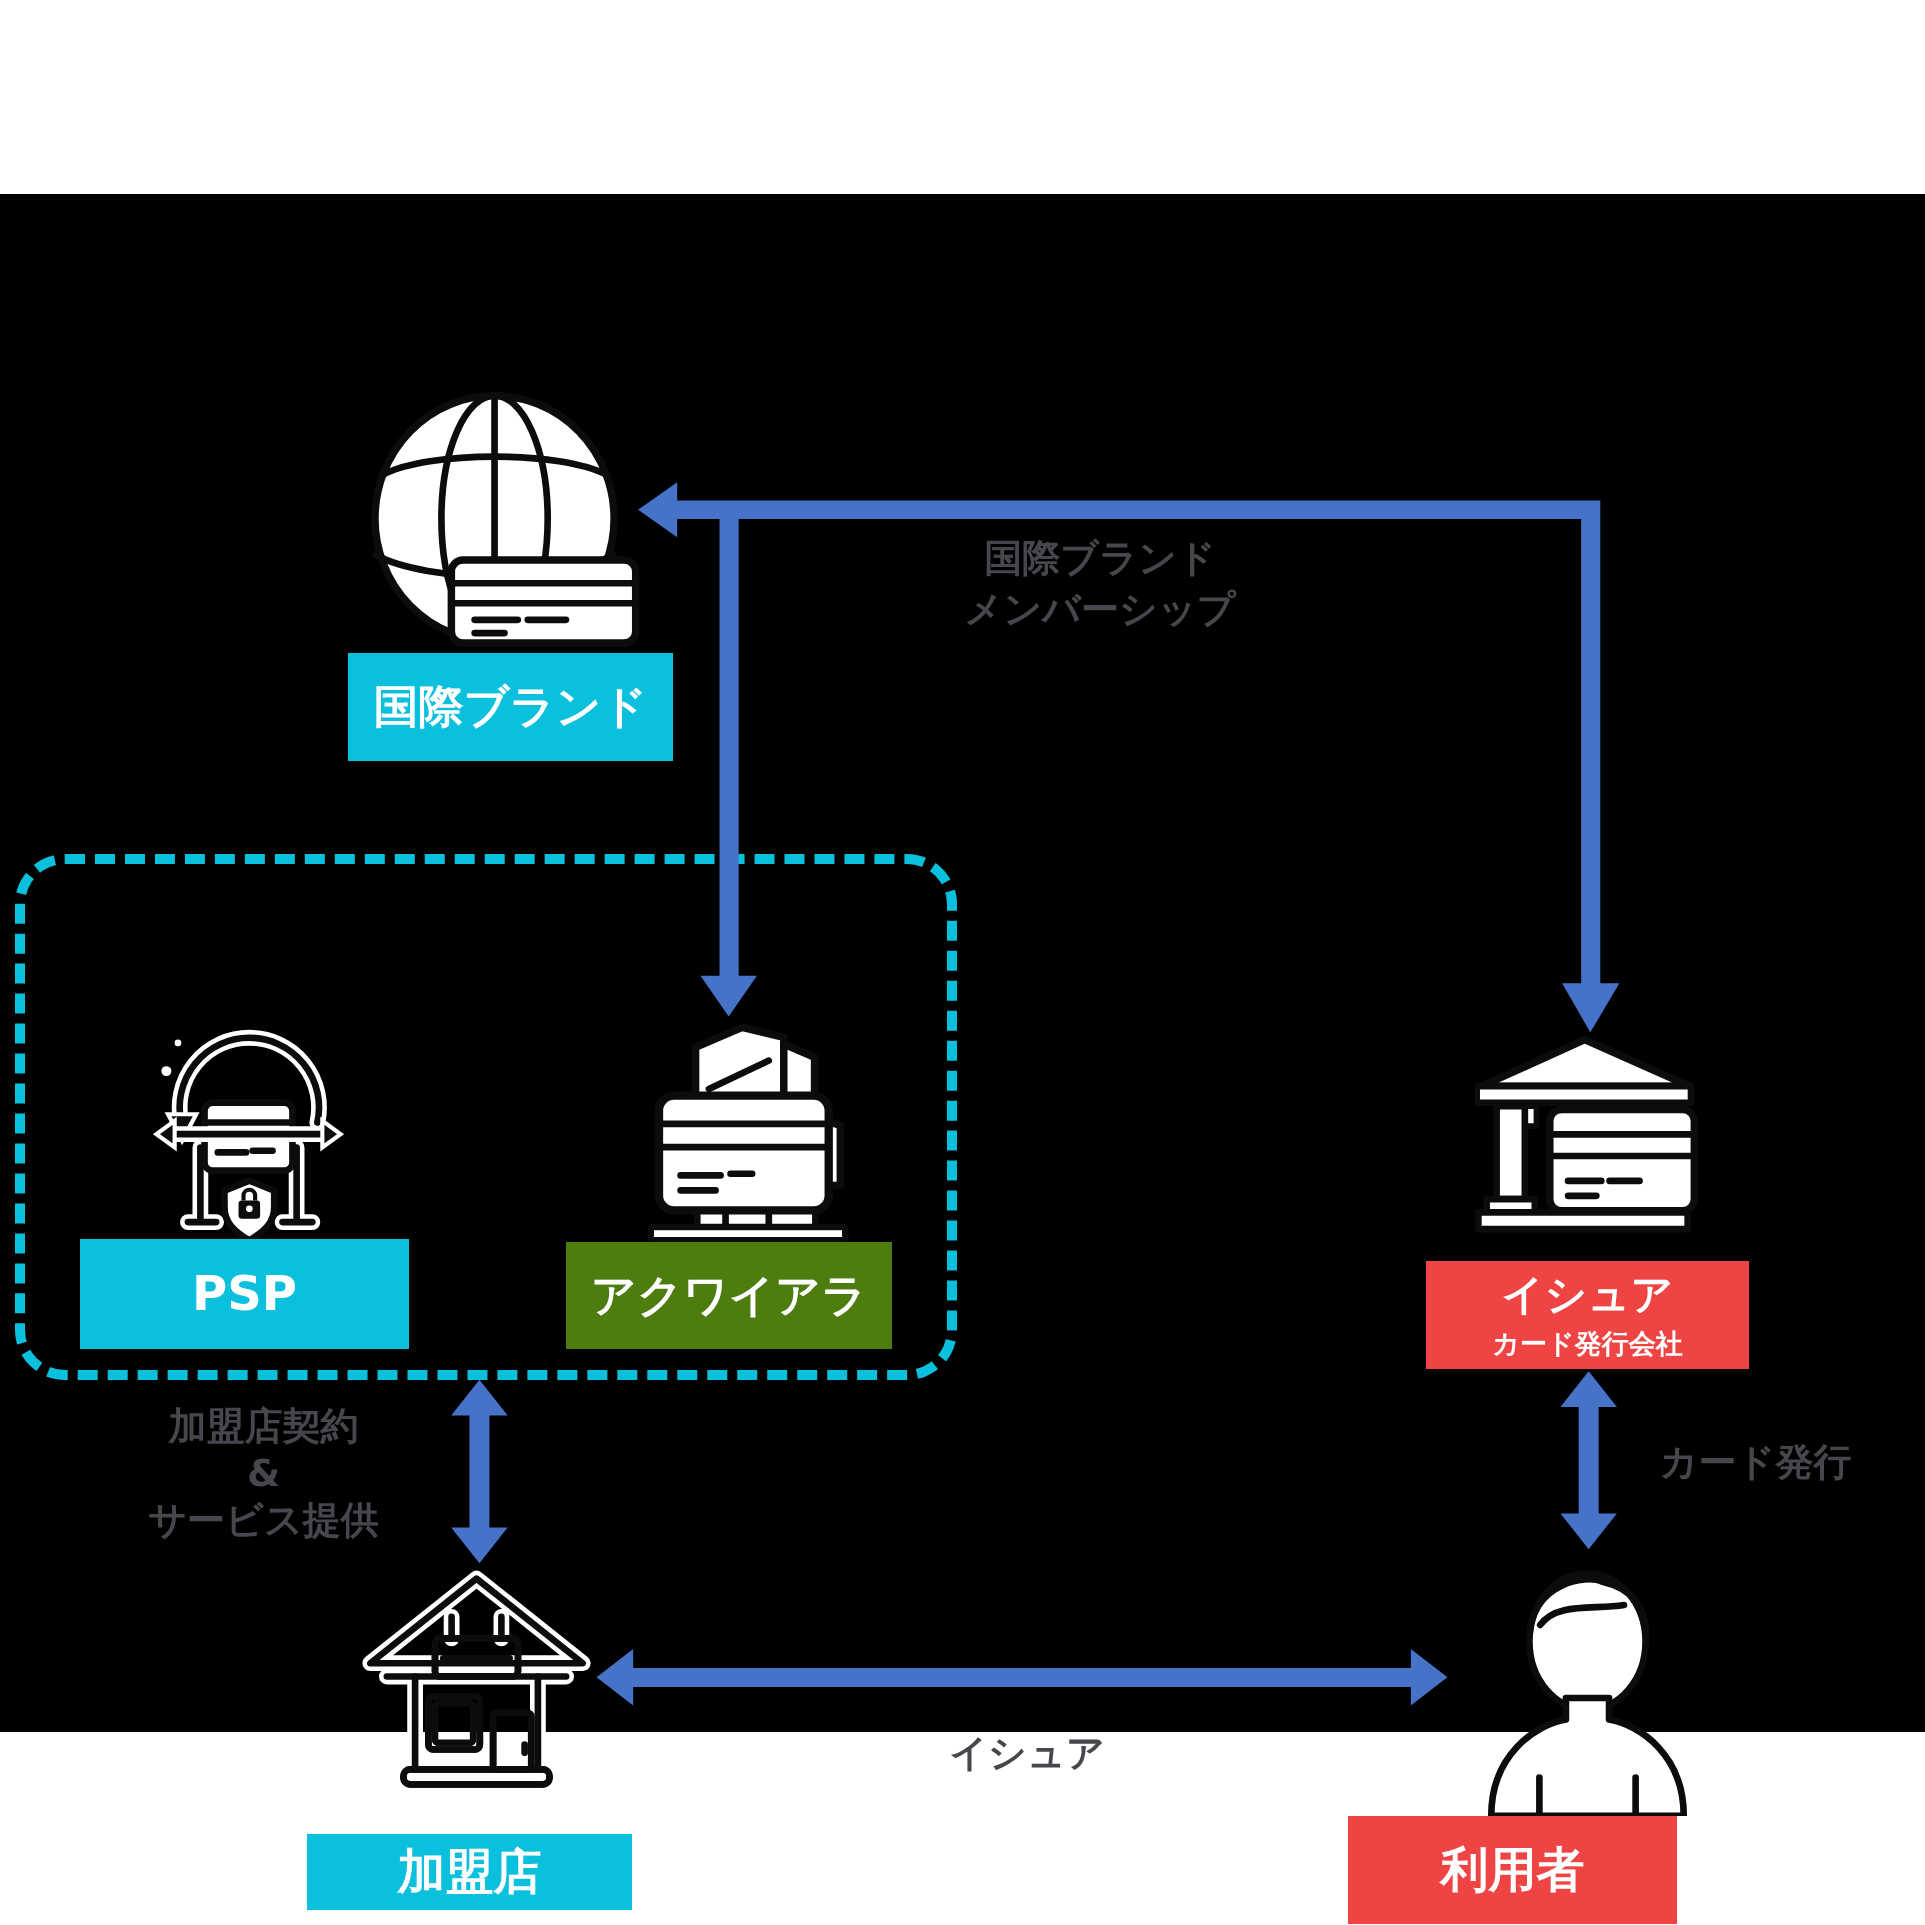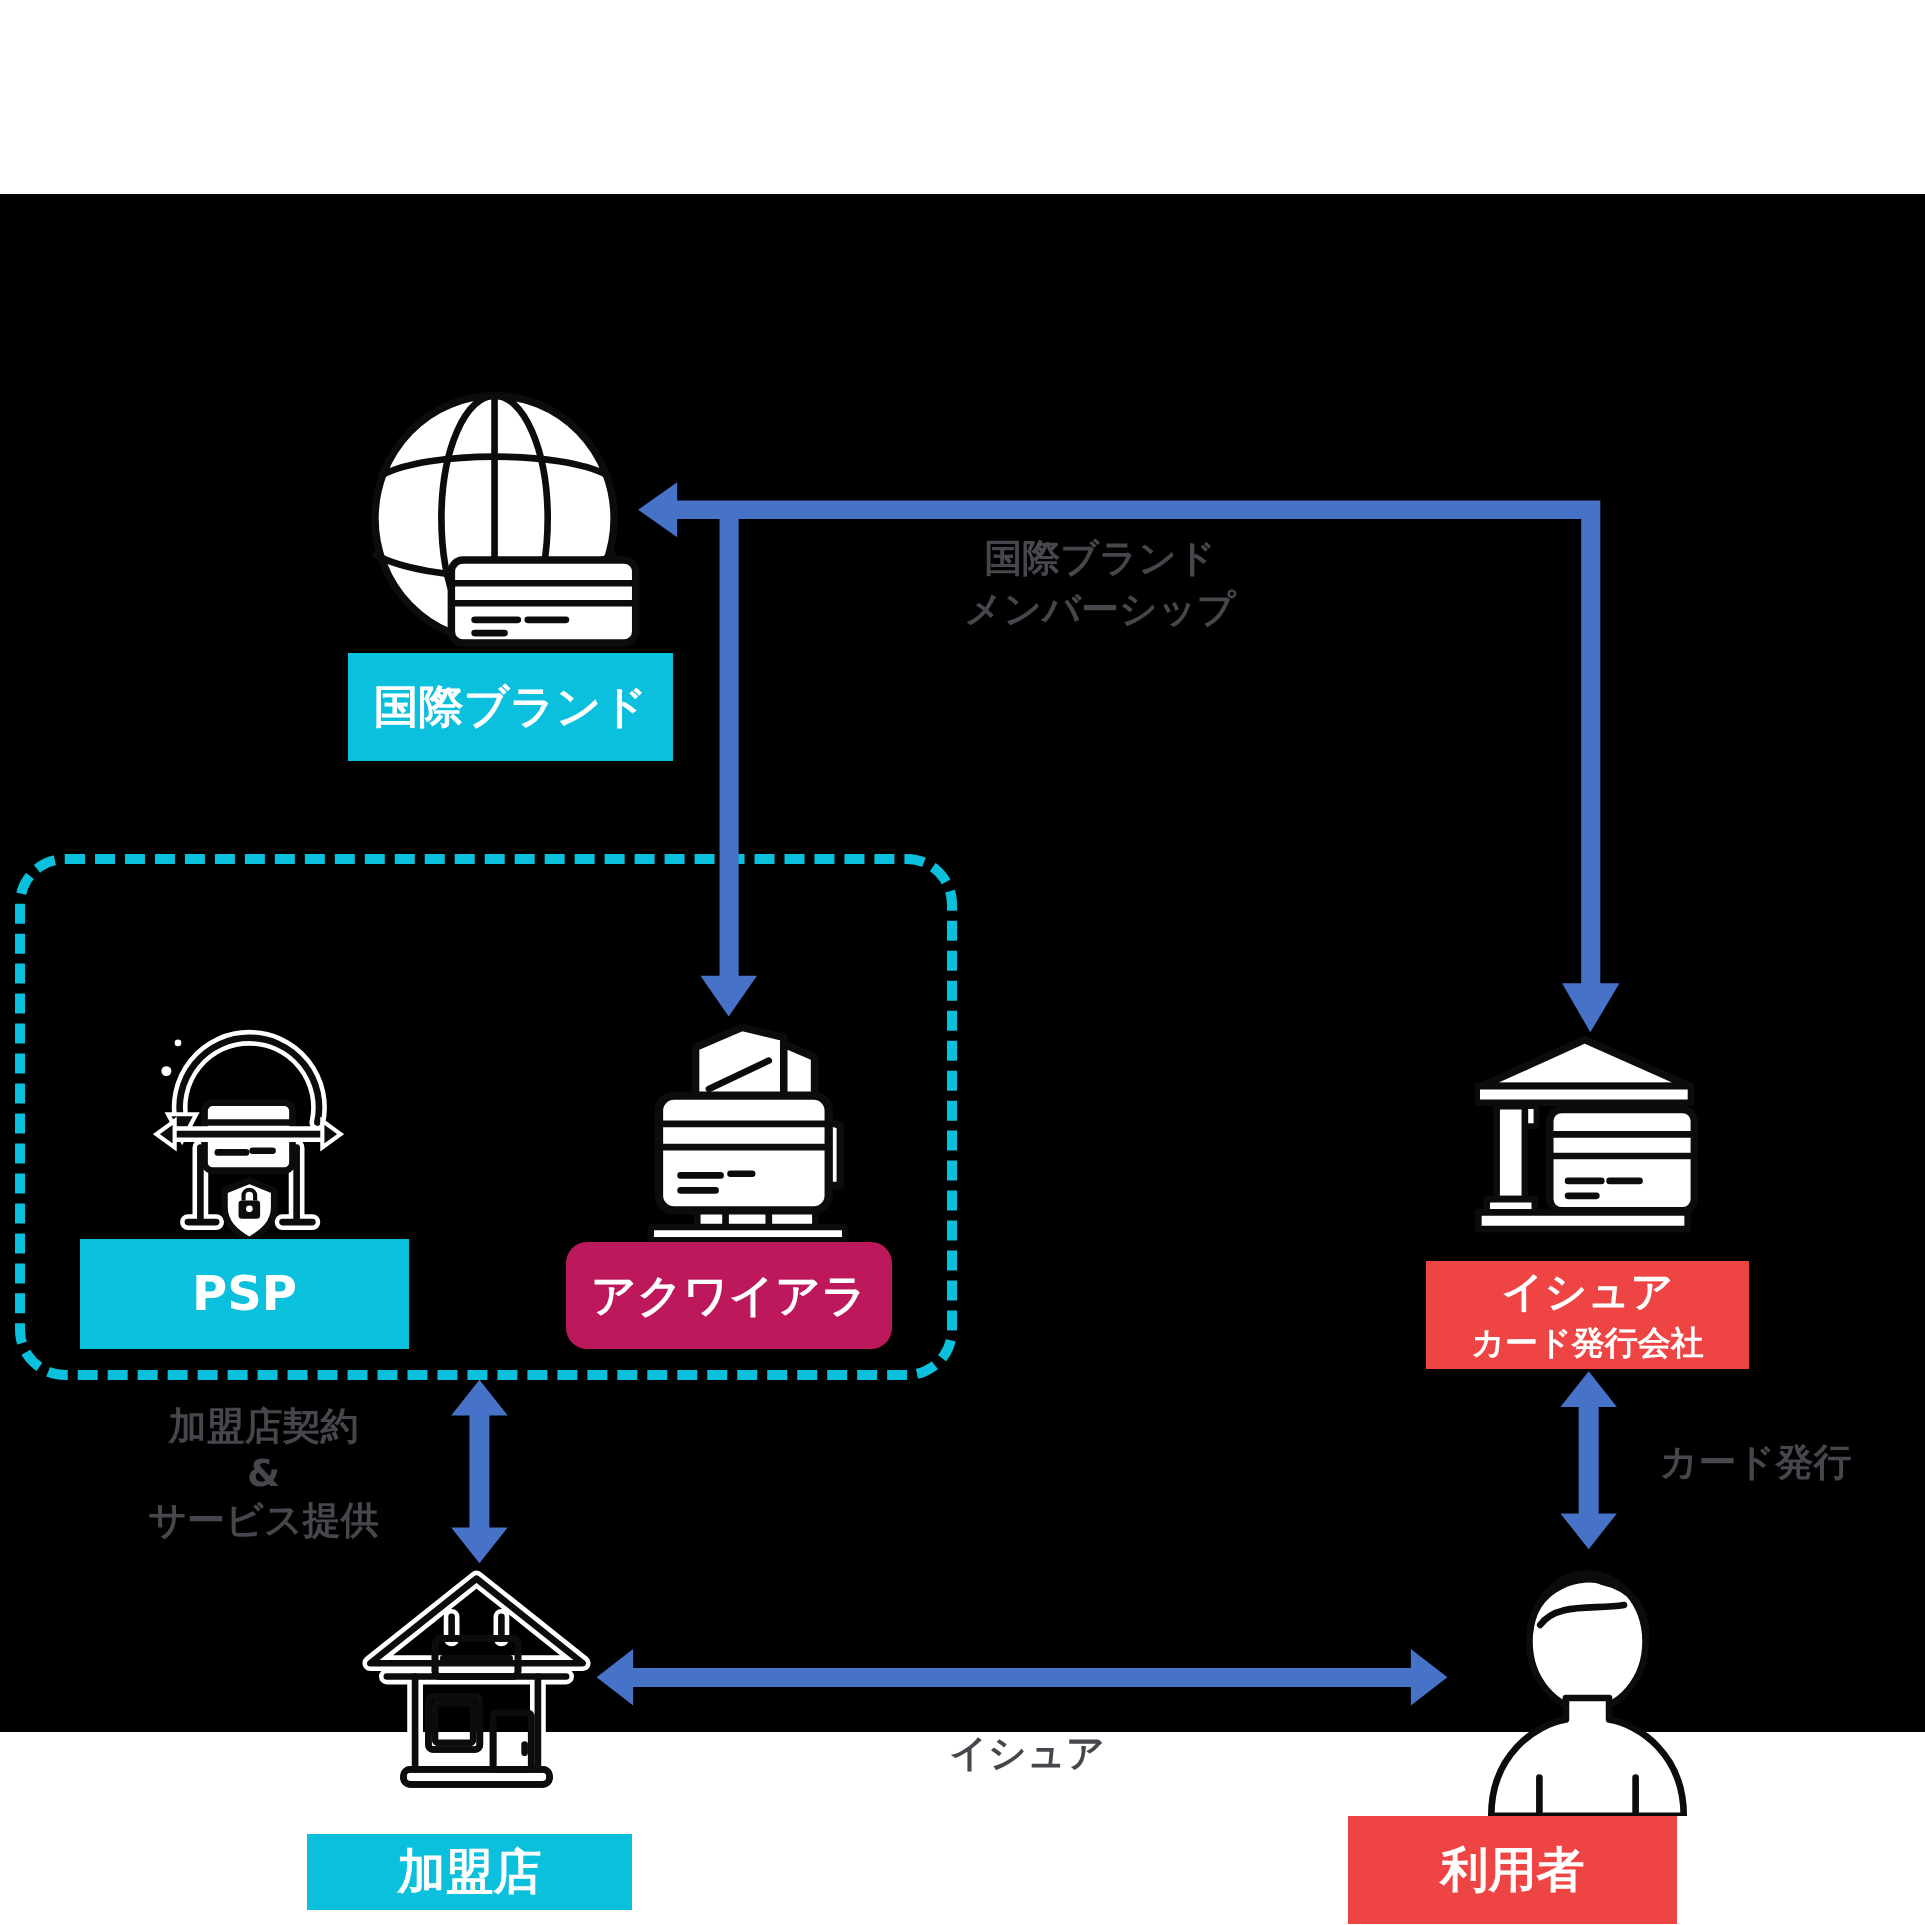--- a/index.html
+++ b/index.html
@@ -5,26 +5,26 @@
   html,body{margin:0;padding:0;background:#ffffff;}
   .page{position:relative;width:1926px;height:1926px;background:#ffffff;overflow:hidden;
         font-family:"DejaVu Sans","Liberation Sans",sans-serif;}
   .stage{position:absolute;left:0;top:194px;width:1926px;height:1538px;background:#000000;}
   .group-outline{position:absolute;left:15px;top:660px;width:942px;height:526px;
         border:10px dashed #0bc0dc;border-radius:50px;box-sizing:border-box;}
   .arrow-layer{position:absolute;left:0;top:0;width:1926px;height:1926px;pointer-events:none;}
   .node-label{position:absolute;display:flex;flex-direction:column;align-items:center;
         justify-content:center;color:#ffffff;font-weight:700;text-align:center;line-height:1.15;}
   .cyan-box{background:#0bc0dc;}
-  .red-box{background:#be185d;border-radius:21px;}
+  .red-box{background:#4d7c0f;}
   .dark-box{background:#ef4444;}
   .fs54{font-size:45px;}
   .fs58{font-size:48px;}
   .fs50{font-size:42px;}
-  .fs40{font-size:33px;margin-top:8px;}
+  .fs40{font-size:27px;margin-top:8px;}
   .edge-label{position:absolute;color:#45474c;font-weight:700;text-align:center;
         font-size:38px;line-height:47px;}
   .icon-svg{position:absolute;}
   .ink{stroke:#0c0c0c;stroke-width:8;fill:none;stroke-linecap:round;stroke-linejoin:round;}
   .halo{stroke:#ffffff;stroke-width:19;fill:none;stroke-linecap:round;stroke-linejoin:round;}
   .wfill{fill:#ffffff;stroke:#0c0c0c;stroke-linejoin:round;}
 </style>
 </head>
 <body>
 

